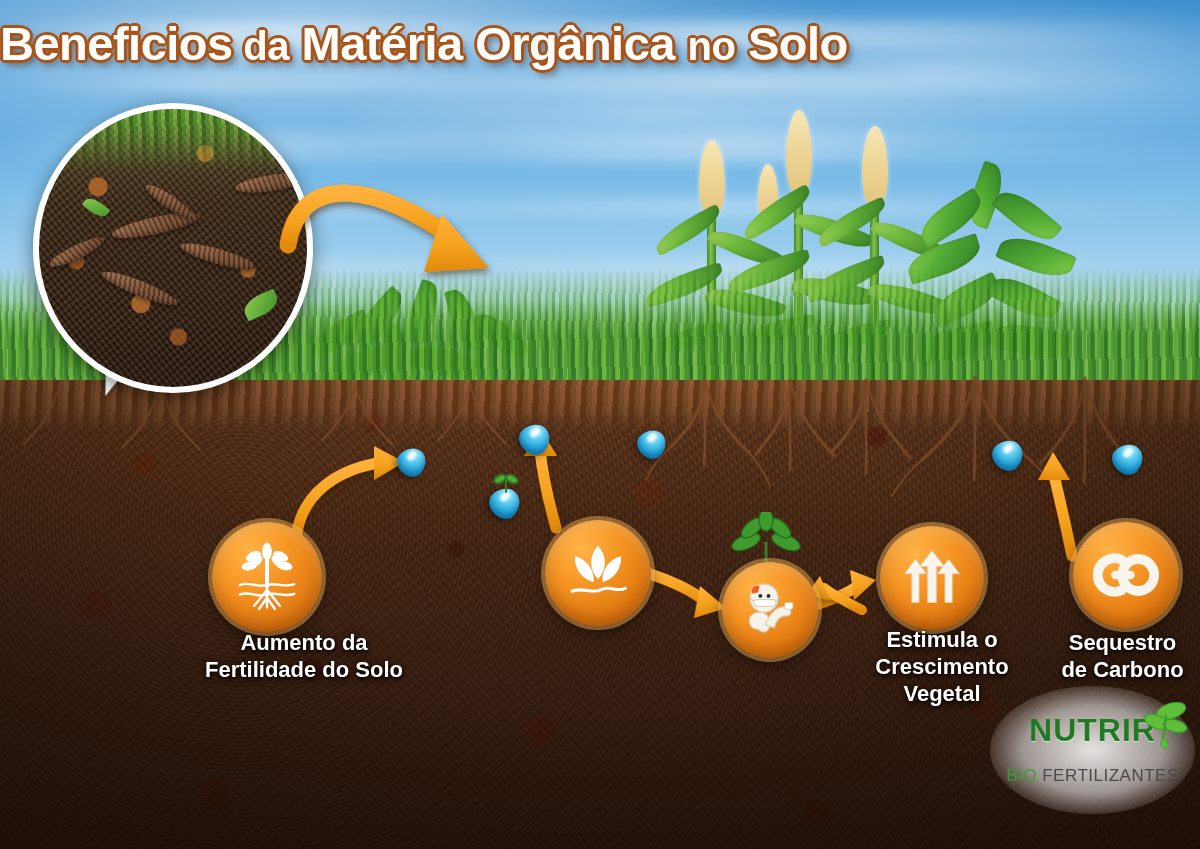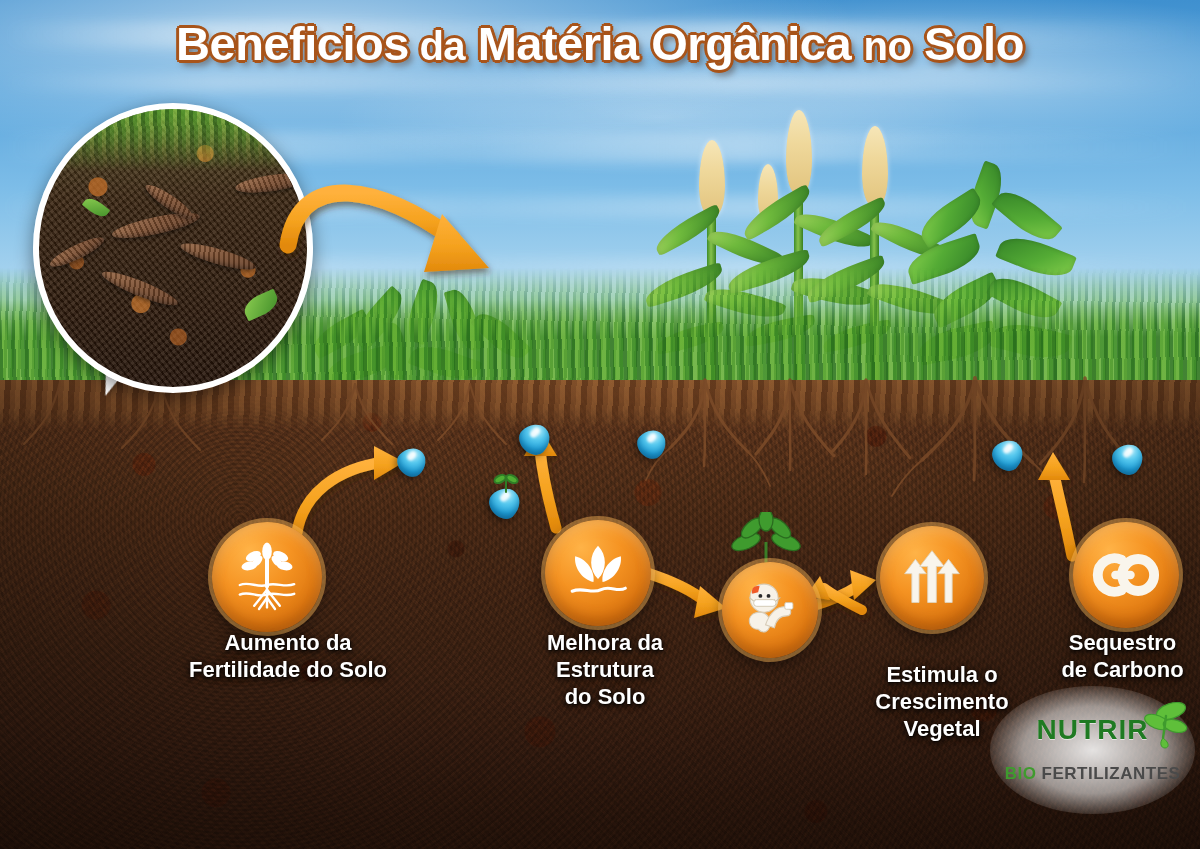--- a/index.html
+++ b/index.html
@@ -128,21 +128,20 @@
     background: radial-gradient(ellipse 900px 420px at 50% 35%, rgba(0,0,0,0) 35%, rgba(0,0,0,.35) 100%);
     pointer-events: none;
   }
 
   
   .rootsvg { position: absolute; left: 0; top: 370px; width: 1200px; height: 200px; }
 
   
   .title {
     position: absolute; left: 0; top: 16px; width: 1200px;
-    text-align: center;
     font-size: 47px; font-weight: 700;
     font-family: "Liberation Sans", sans-serif;
     letter-spacing: -.5px;
     color: #ffffff;
     white-space: nowrap;
     text-shadow:
       -2px -2px 0 #a8541a, 2px -2px 0 #a8541a, -2px 2px 0 #a8541a, 2px 2px 0 #a8541a,
       -3px 0 0 #a8541a, 3px 0 0 #a8541a, 0 -3px 0 #a8541a, 0 3px 0 #a8541a,
       4px 5px 7px rgba(60,25,5,.55);
   }
@@ -201,24 +200,24 @@
   .wlabel {
     position: absolute;
     color: #ffffff;
     font-weight: 700;
     font-family: "Liberation Sans", sans-serif;
     line-height: 1.22;
     text-shadow: 0 2px 4px rgba(0,0,0,.85), 0 0 10px rgba(0,0,0,.6), 1px 1px 0 rgba(0,0,0,.4);
     white-space: pre-line;
   }
   .lbl-micro { left: 30px; top: 400px; font-size: 23px; width: 250px; text-align: left; }
-  .lbl-1 { left: 168px; top: 630px; font-size: 22px; width: 240px; text-align: center; }
+  .lbl-1 { left: 184px; top: 630px; font-size: 22px; width: 240px; text-align: center; }
   .lbl-2 { left: 510px; top: 630px; font-size: 22px; width: 190px; text-align: center; }
   .lbl-3 { left: 688px; top: 668px; font-size: 22px; width: 170px; text-align: center; }
-  .lbl-4 { left: 852px; top: 662px; font-size: 22px; width: 180px; text-align: center; }
+  .lbl-4 { left: 852px; top: 627px; font-size: 22px; width: 180px; text-align: center; }
   .lbl-5 { left: 1040px; top: 630px; font-size: 22px; width: 165px; text-align: center; }
 
   
   .icon-circle {
     position: absolute;
     border-radius: 50%;
     background:
       radial-gradient(circle at 34% 26%, #ffb347 0%, #f59322 38%, #e07a12 68%, #c8660c 100%);
     box-shadow:
       0 0 0 4px rgba(255,186,90,.45),
@@ -253,29 +252,29 @@
     position: absolute; left: 1000px; top: 700px; width: 185px; height: 100px;
     display: flex; flex-direction: column; align-items: center; justify-content: center;
   }
   .logo-glow {
     position: absolute; inset: -14px -10px;
     background: radial-gradient(ellipse at 50% 50%, rgba(255,255,255,.88) 0%, rgba(255,255,255,.55) 48%, rgba(255,255,255,0) 78%);
     border-radius: 50%;
   }
   .logo-word {
     position: relative;
-    font-size: 28px; font-weight: 700; letter-spacing: 1px;
+    font-size: 32px; font-weight: 700; letter-spacing: 1px;
     color: #1f7a22;
     font-family: "Liberation Sans", sans-serif;
     line-height: 1;
     text-shadow: 0 1px 0 rgba(255,255,255,.6);
   }
   .logo-sub {
     position: relative; margin-top: 20px;
-    font-size: 17px; font-weight: 700; letter-spacing: .5px;
+    font-size: 17px; font-weight: 400; letter-spacing: .5px;
     font-family: "Liberation Sans", sans-serif;
     color: #4a4a4a;
   }
   .logo-sub .bio { color: #3f9b2e; }
   .logo-sprout { position: absolute; right: -4px; top: -2px; }
 </style>
 </head>
 <body>
 
 <div id="infographic">
@@ -495,23 +494,20 @@
       <g fill="#ffffff">
         <path d="M50 14 C62 26, 62 46, 50 58 C38 46, 38 26, 50 14 Z"></path>
         <path d="M20 28 C36 32, 46 48, 44 62 C28 58, 18 42, 20 28 Z"></path>
         <path d="M80 28 C82 42, 72 58, 56 62 C54 48, 64 32, 80 28 Z"></path>
       </g>
       <g stroke="#ffffff" fill="none" stroke-width="4" stroke-linecap="round">
         <path d="M16 74 C30 68, 42 78, 54 72 C66 66, 76 76, 86 70"></path>
       </g>
     </svg>
   </div>
-  <div class="wlabel lbl-2">Melhora da
-Estrutura
-do Solo</div>
 
   <svg style="position:absolute;left:718px;top:512px;width:96px;height:62px;">
     <g fill="#3f9b2e" stroke="#2a6b1f" stroke-width="1.3">
       <path d="M48 60 L48 30" fill="none" stroke="#3c7f28" stroke-width="3"></path>
       <ellipse cx="28" cy="30" rx="15" ry="7" transform="rotate(-22 28 30)"></ellipse>
       <ellipse cx="68" cy="30" rx="15" ry="7" transform="rotate(22 68 30)"></ellipse>
       <ellipse cx="34" cy="16" rx="13" ry="6.5" transform="rotate(-42 34 16)"></ellipse>
       <ellipse cx="62" cy="16" rx="13" ry="6.5" transform="rotate(42 62 16)"></ellipse>
       <ellipse cx="48" cy="8" rx="7" ry="11"></ellipse>
     </g>

